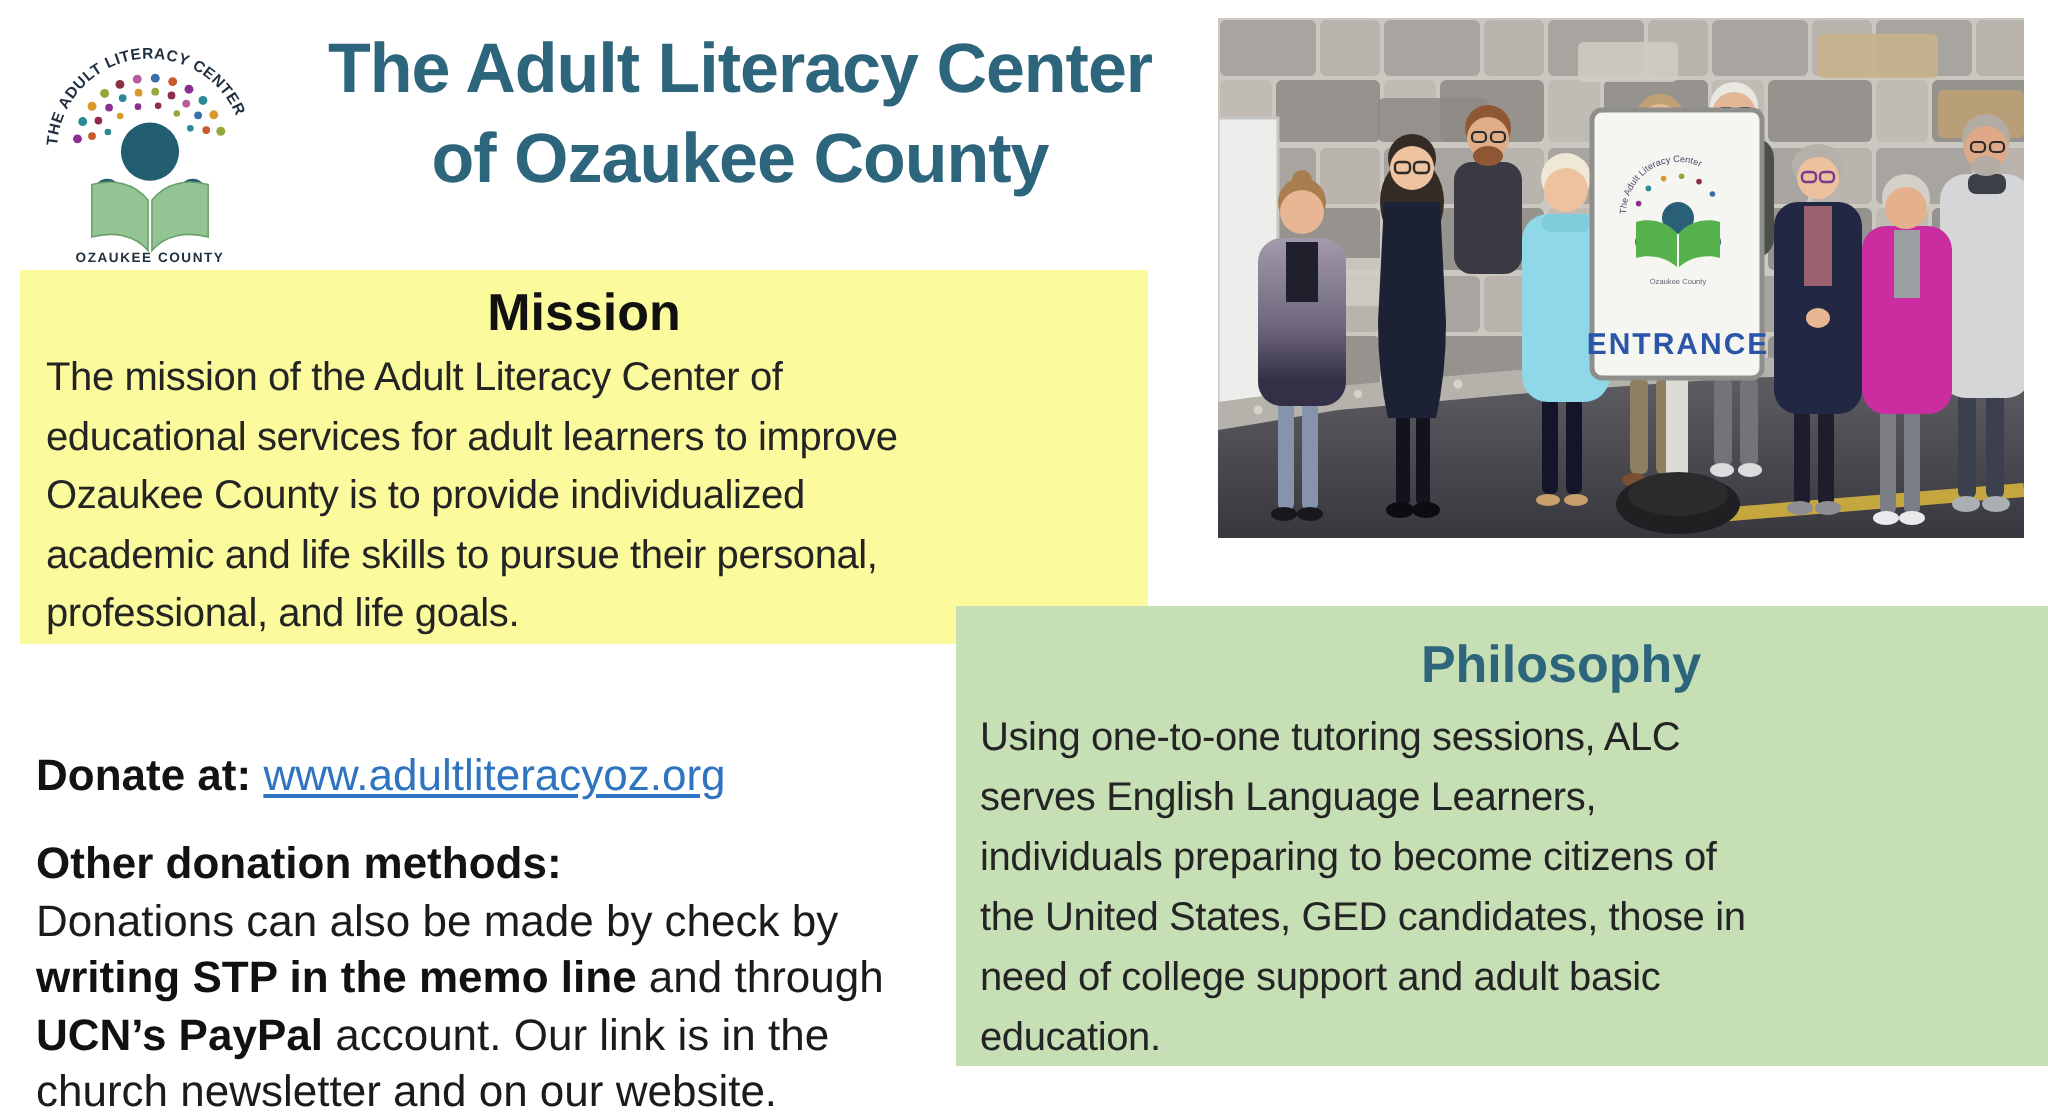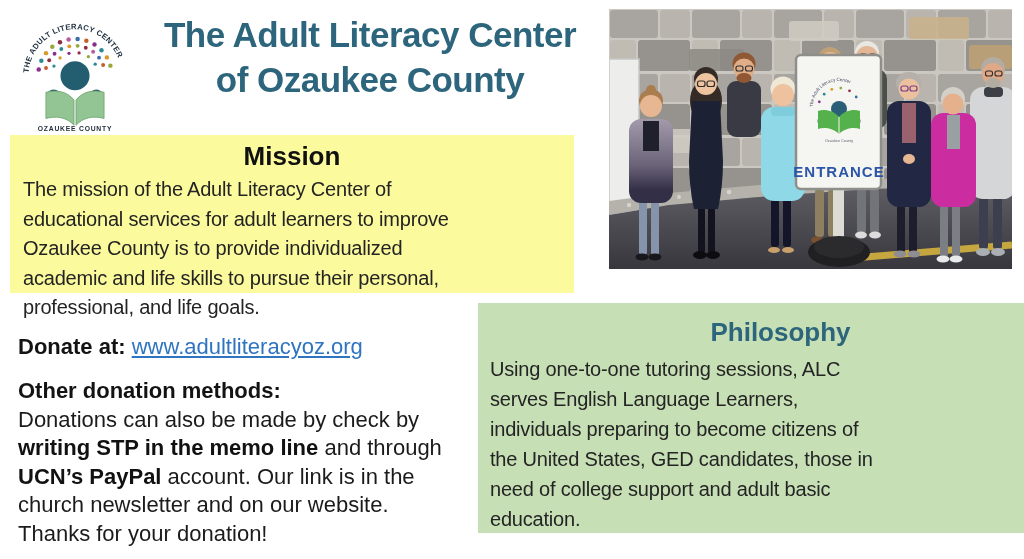--- a/index.html
+++ b/index.html
@@ -8,29 +8,29 @@
 
   
   .logo{position:absolute;left:14px;top:6px;width:122px;height:128px;}
   .title{position:absolute;left:138px;top:12px;width:464px;text-align:center;
          color:#2c657c;font-weight:bold;font-size:35px;line-height:45px;letter-spacing:-0.5px;}
 
   
   .photo{position:absolute;left:609px;top:9px;width:403px;height:260px;}
 
   
-  .mission{position:absolute;left:10px;top:135px;width:564px;height:158px;background:#fbfa9c;
+  .mission{position:absolute;left:10px;top:135px;width:564px;height:187px;background:#fbfa9c;
            box-sizing:border-box;padding:6px 0 0 13px;}
   .mission h2{margin:0;text-align:center;font-size:26px;color:#111111;padding-right:13px;}
   .bodyline{font-size:20px;line-height:29.5px;color:#242424;white-space:nowrap;letter-spacing:-0.2px;}
   .mission .bodylines{margin-top:3px;}
 
   
   .donate{position:absolute;left:18px;top:334px;width:470px;}
-  .donate-line{font-size:22px;font-weight:bold;color:#131313;white-space:nowrap;}
+  .donate-line{font-size:22px;font-weight:bold;color:#131313;white-space:nowrap;margin-top:41px;}
   .donate-line a{color:#2e74c0;text-decoration:underline;font-weight:normal;cursor:pointer;}
   .other{margin-top:17px;}
   .other-heading{font-size:22px;font-weight:bold;color:#131313;line-height:28.6px;}
   .other-line{font-size:22px;color:#1b1b1b;line-height:28.6px;white-space:nowrap;}
   .other-line b{color:#111111;}
 
   
   .philosophy{position:absolute;left:478px;top:303px;width:605px;height:230px;background:#c6dfb5;
               box-sizing:border-box;padding:14px 0 0 12px;}
   .philosophy h2{margin:0;text-align:center;font-size:26px;color:#2c657c;padding-right:12px;}

